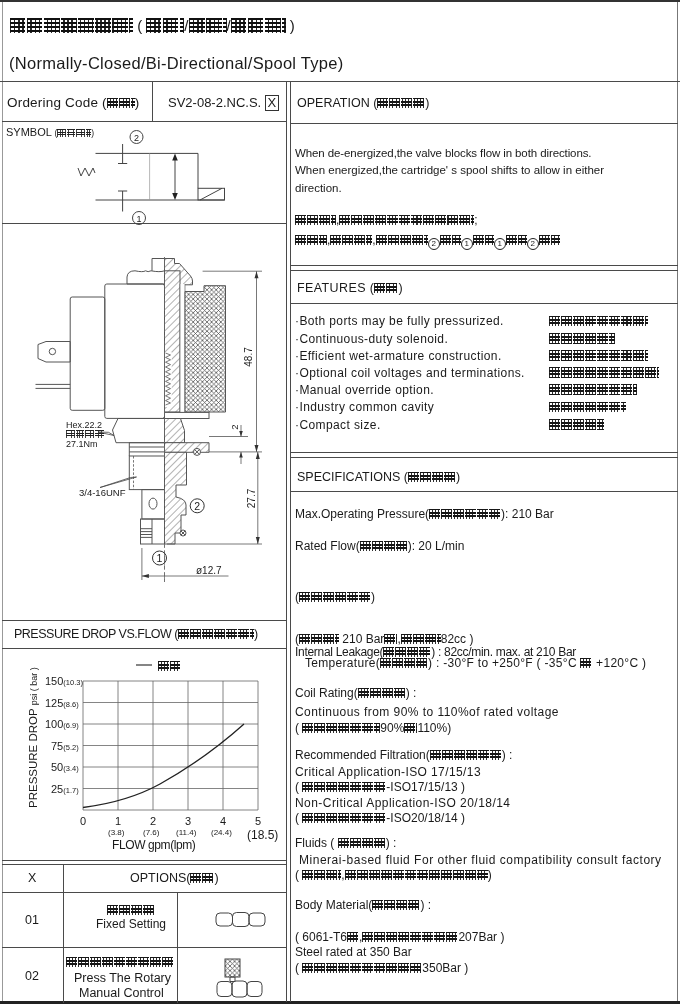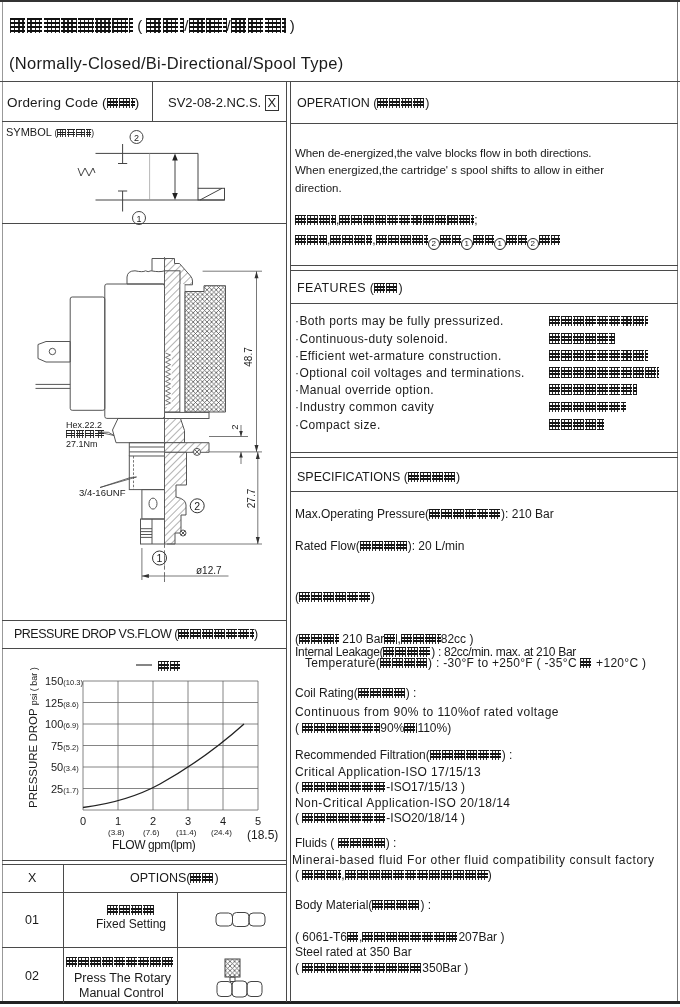--- a/index.html
+++ b/index.html
@@ -367,21 +367,21 @@
 <div class="t" style="left:295px;top:765px;letter-spacing:0.4px;">Critical Application-ISO 17/15/13</div>
 
 <div class="t" style="left:295px;top:780px;">( <i class="cj" style="width:84px;"></i>-ISO17/15/13 )</div>
 
 <div class="t" style="left:295px;top:796px;letter-spacing:0.45px;">Non-Critical Application-ISO 20/18/14</div>
 
 <div class="t" style="left:295px;top:811px;">( <i class="cj" style="width:84px;"></i>-ISO20/18/14 )</div>
 
 <div class="t" style="left:295px;top:836px;">Fluids ( <i class="cj" style="width:48px;"></i>) :</div>
 
-<div class="t" style="left:292px;top:853px;letter-spacing:0.52px;">Minerai-based fluid For other  fluid compatibility consult  factory</div>
+<div class="t" style="left:299px;top:853px;letter-spacing:0.52px;">Minerai-based fluid For other  fluid compatibility consult  factory</div>
 
 <div class="t" style="left:295px;top:868px;">( <i class="cj" style="width:39px;"></i>,<i class="cj" style="width:143px;"></i>)</div>
 
 <div class="t" style="left:295px;top:898px;">Body Material(<i class="cj" style="width:48px;"></i>) :</div>
 
 
 <div class="t" style="left:295px;top:930px;">( 6061-T6<i class="cj" style="width:12px;"></i>,<i class="cj" style="width:96px;"></i>207Bar )</div>
 
 <div class="t" style="left:295px;top:945px;">Steel rated at 350 Bar</div>
 

